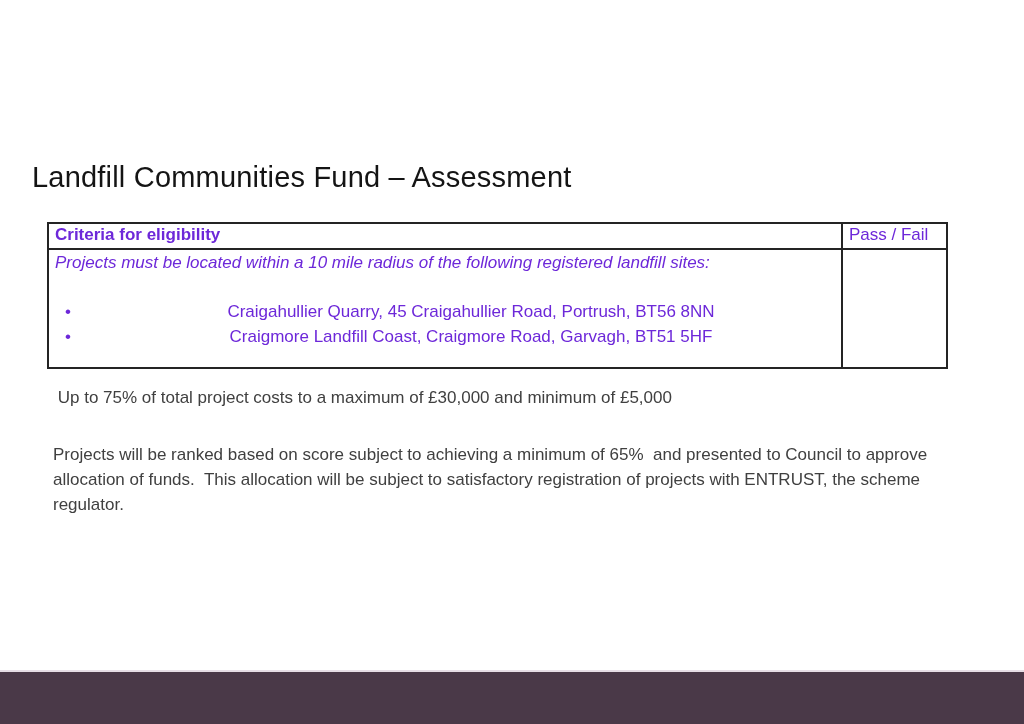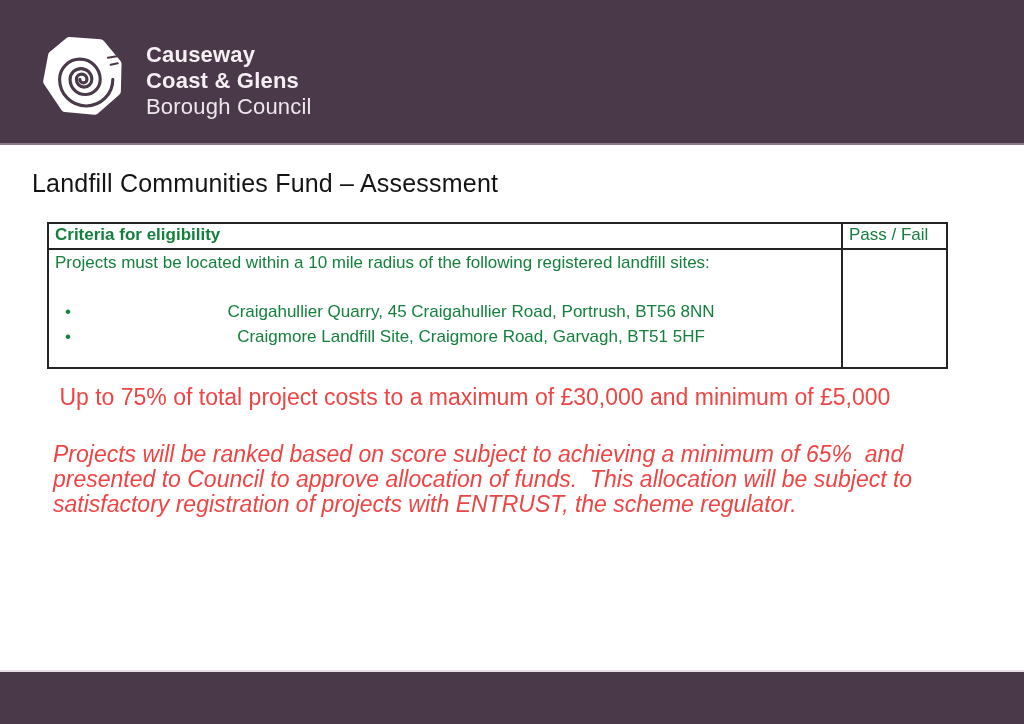--- a/index.html
+++ b/index.html
@@ -17,73 +17,58 @@
   .band.bottom{bottom:0;height:52px;border-top:2px solid #e6dde5;}
   
   .logo{position:absolute;top:36px;left:40px;display:flex;align-items:flex-start;}
   .logo-mark{width:84px;height:84px;flex:0 0 auto;}
   .logo-text{margin-left:22px;margin-top:6px;line-height:26px;font-size:22px;color:#f6f0f5;letter-spacing:.2px;}
   .logo-text .bold{font-weight:bold;}
   .logo-text .light{font-weight:normal;color:#efe7ee;}
   
   .content{position:absolute;top:145px;left:0;width:1024px;}
   .page-title{
-    margin:24px 0 0 32px;
-    font-size:25px;font-weight:400;color:#141414;letter-spacing:.2px;
+    margin:16px 0 0 32px;
+    font-size:29px;font-weight:400;color:#141414;letter-spacing:.2px;
   }
   
   table.criteria{
     position:absolute;top:77px;left:47px;
     width:899px;border-collapse:collapse;table-layout:fixed;
-    font-size:17px;color:#15803d;
+    font-size:17px;color:#6d28d9;
   }
   table.criteria th, table.criteria td{
     border:2px solid #242424;
     padding:1px 6px;vertical-align:top;text-align:left;
   }
   col.c-main{width:794px;} col.c-pass{width:105px;}
   th.crit-h{font-weight:bold;height:22px;}
   th.pass-h{font-weight:normal;text-align:center;}
   td.row-body{height:115px;}
   td.row-fulfil{height:20px;}
-  .cell-intro{line-height:24px;}
+  .cell-intro{line-height:24px;font-style:italic;}
   ul.sites{list-style:none;margin:24px 0 0 0;padding:0;}
   ul.sites li{position:relative;padding-left:52px;line-height:25px;text-align:center;}
   ul.sites li::before{content:"\2022";position:absolute;left:10px;font-size:17px;}
   
   .paras{position:absolute;top:240px;left:0;width:1024px;}
   .para{
     margin:16px 48px 0 53px;max-width:893px;
-    font-size:23px;line-height:25px;color:#ef4444;
+    font-size:17px;line-height:25px;color:#404040;
     white-space:pre-wrap;
   }
   .para.p1{margin-top:0;}
-  .para.p2{margin-top:32px;font-style:italic;}
+  .para.p2{margin-top:32px;}
   .para.p3{margin-top:12px;}
 </style>
 </head>
 <body>
 
 <div class="slide">
 
-  <header class="band top">
-    <div class="logo">
-      <svg class="logo-mark" viewBox="0 0 120 120" aria-hidden="true">
-        <path d="M42 8 L86 11 L110 40 L109 79 L78 106 L36 102 L11 65 L18 28 Z" fill="#ffffff" stroke="#ffffff" stroke-width="13" stroke-linejoin="round"></path>
-        <path d="M104 62 A38 38 0 0 1 28 62 A29 29 0 0 1 86 62 A21.5 21.5 0 0 1 43 62 A15.5 15.5 0 0 1 74 62 A11 11 0 0 1 52 62 A7.5 7.5 0 0 1 67 62 A5 5 0 0 1 57 62" fill="none" stroke="#4a3948" stroke-width="4.5" stroke-linecap="round"></path>
-        <path d="M97 31 L110 29" fill="none" stroke="#4a3948" stroke-width="3" stroke-linecap="round"></path>
-        <path d="M101 41 L111 39" fill="none" stroke="#4a3948" stroke-width="3" stroke-linecap="round"></path>
-      </svg>
-      <div class="logo-text">
-        <div class="bold">Causeway</div>
-        <div class="bold">Coast &amp; Glens</div>
-        <div class="light">Borough Council</div>
-      </div>
-    </div>
-  </header>
 
   <main class="content">
     <h1 class="page-title">Landfill Communities Fund – Assessment</h1>
 
     <table class="criteria">
       <colgroup>
           <col class="c-main">
           <col class="c-pass">
         </colgroup>
       <thead>
@@ -91,21 +76,21 @@
           <th class="crit-h">Criteria for eligibility</th>
           <th class="pass-h">Pass / Fail</th>
         </tr>
       </thead>
       <tbody>
         <tr>
           <td class="row-body">
             <div class="cell-intro">Projects must be located within a 10 mile radius of the following registered landfill sites:</div>
             <ul class="sites">
               <li>Craigahullier Quarry, 45 Craigahullier Road, Portrush, BT56 8NN</li>
-              <li>Craigmore Landfill Site, Craigmore Road, Garvagh, BT51 5HF</li>
+              <li>Craigmore Landfill Coast, Craigmore Road, Garvagh, BT51 5HF</li>
             </ul>
           </td>
           <td></td>
         </tr>
       </tbody>
     </table>
 
     <div class="paras">
       <p class="para p1"> Up to 75% of total project costs to a maximum of £30,000 and minimum of £5,000</p>
       <p class="para p2">Projects will be ranked based on score subject to achieving a minimum of 65%  and presented to Council to approve allocation of funds.  This allocation will be subject to satisfactory registration of projects with ENTRUST, the scheme regulator.</p>

